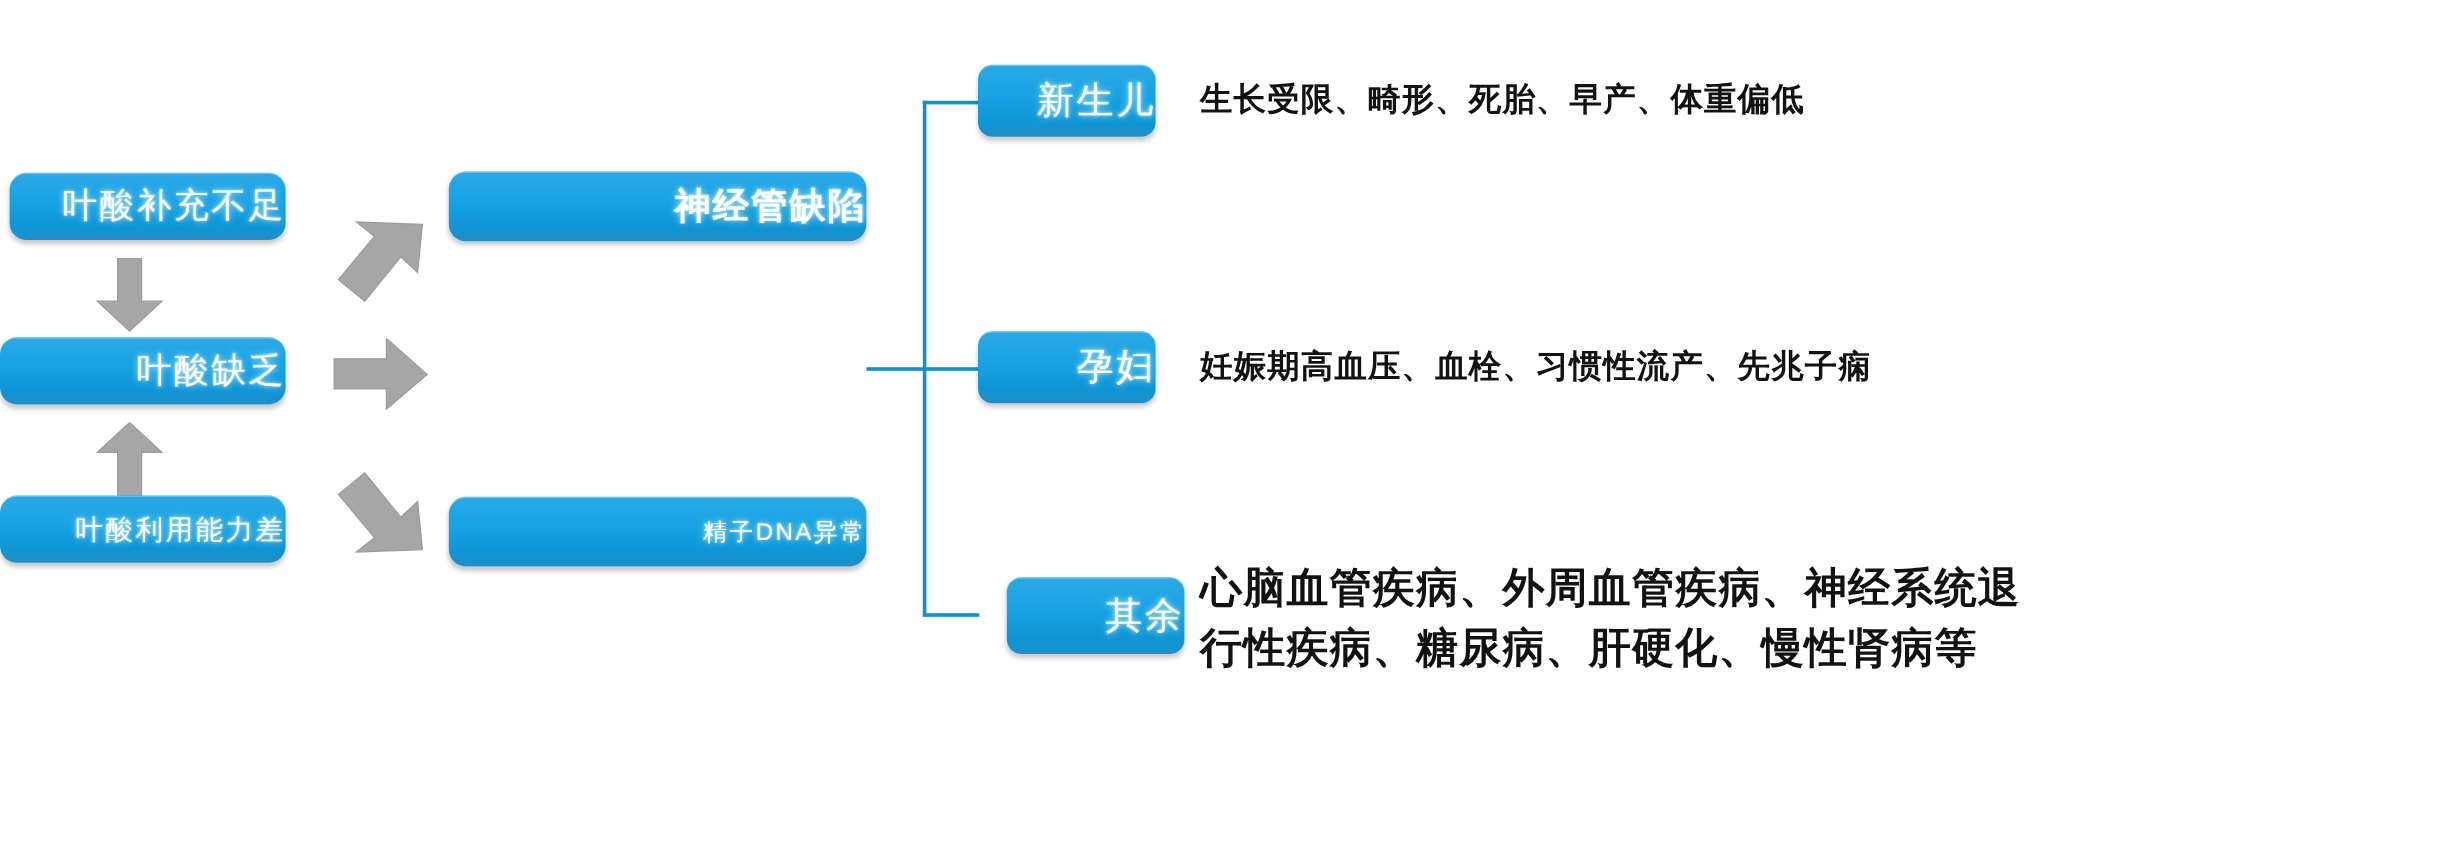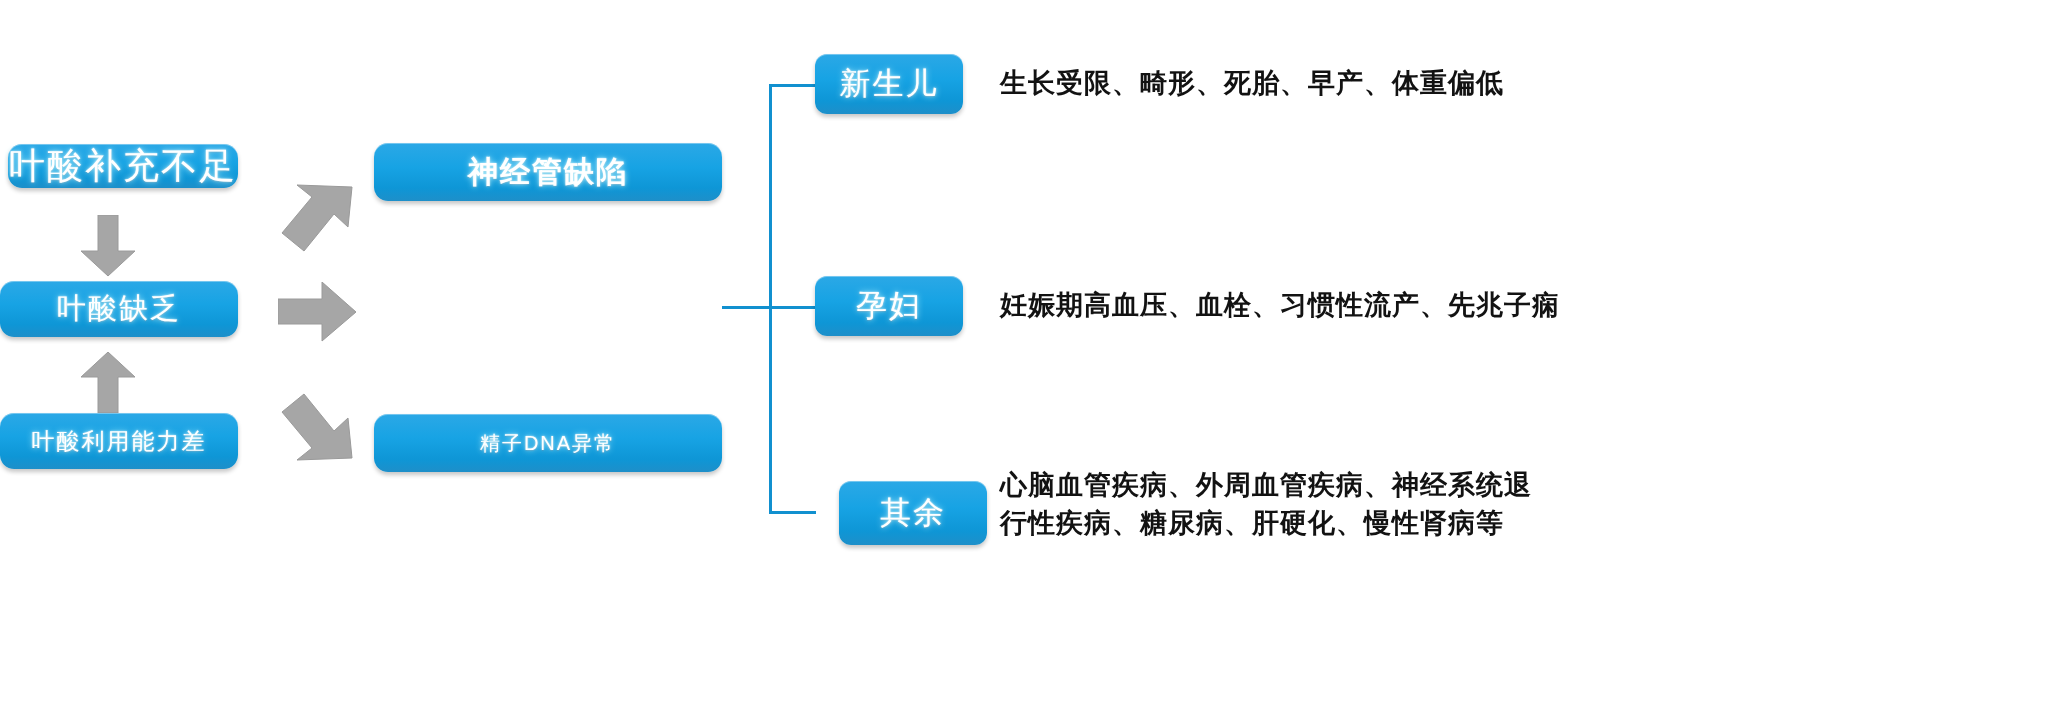--- a/index.html
+++ b/index.html
@@ -12,21 +12,21 @@
   #canvas { position: relative; width: 2048px; height: 717px; background: #fff; }
 
   
   .pill {
     position: absolute;
     border-radius: 14px;
     background: linear-gradient(180deg, #2ba8e6 0%, #17a3e4 42%, #0e96d6 78%, #1e8fc9 100%);
     box-shadow: 0 3px 4px rgba(0,0,0,0.22), inset 0 1px 0 rgba(255,255,255,0.35);
     display: flex;
     align-items: center;
-    justify-content: center;
+    justify-content: flex-end;
     color: #ffffff;
     letter-spacing: 2px;
     text-shadow: 0 0 6px rgba(190,245,255,0.95), 0 0 2px rgba(255,255,255,0.9), 0 1px 1px rgba(0,60,100,0.35);
     white-space: nowrap;
   }
   .pill.small { border-radius: 12px; }
 
   
   .pill.accent {
     color: #f2f20a;
@@ -56,21 +56,21 @@
     letter-spacing: 1px;
     line-height: 1.42;
     white-space: pre-line;
   }
 </style>
 </head>
 <body>
 
 <div id="canvas">
 
-  <div class="pill" style="left:8px; top:144px; width:230px; height:44px; font-size:36px;">
+  <div class="pill" style="left:8px; top:144px; width:230px; height:56px; font-size:29px;">
     <span>叶酸补充不足</span>
   </div>
 
   <div class="arrow" style="left:78px; top:215px; width:60px; height:62px;">
     <svg width="60" height="62" viewBox="0 0 60 62">
       <polygon points="20,0 40,0 40,36 57,36 30,61 3,36 20,36" fill="#a6a6a6" stroke="#9a9a9a" stroke-width="1"></polygon>
     </svg>
   </div>
 
   <div class="pill" style="left:0px; top:281px; width:238px; height:56px; font-size:29px;">
@@ -133,16 +133,16 @@
   </div>
 
   <div class="pill small" style="left:815px; top:481px; width:148px; height:64px; font-size:31px;margin-left:24px;">
     <span>其余</span>
   </div>
 
   <div class="desc" style="left:1000px; top:64px; width:640px; font-size:27px;">生长受限、畸形、死胎、早产、体重偏低</div>
 
   <div class="desc" style="left:1000px; top:286px; width:640px; font-size:27px;">妊娠期高血压、血栓、习惯性流产、先兆子痫</div>
 
-  <div class="desc" style="left:1000px; top:466px; width:700px; font-size:27px;">心脑血管疾病、外周血管疾病、神经系统退
+  <div class="desc" style="left:1000px; top:466px; width:700px; font-size:35px;">心脑血管疾病、外周血管疾病、神经系统退
 行性疾病、糖尿病、肝硬化、慢性肾病等</div>
 
 </div>
 
 </body></html>

